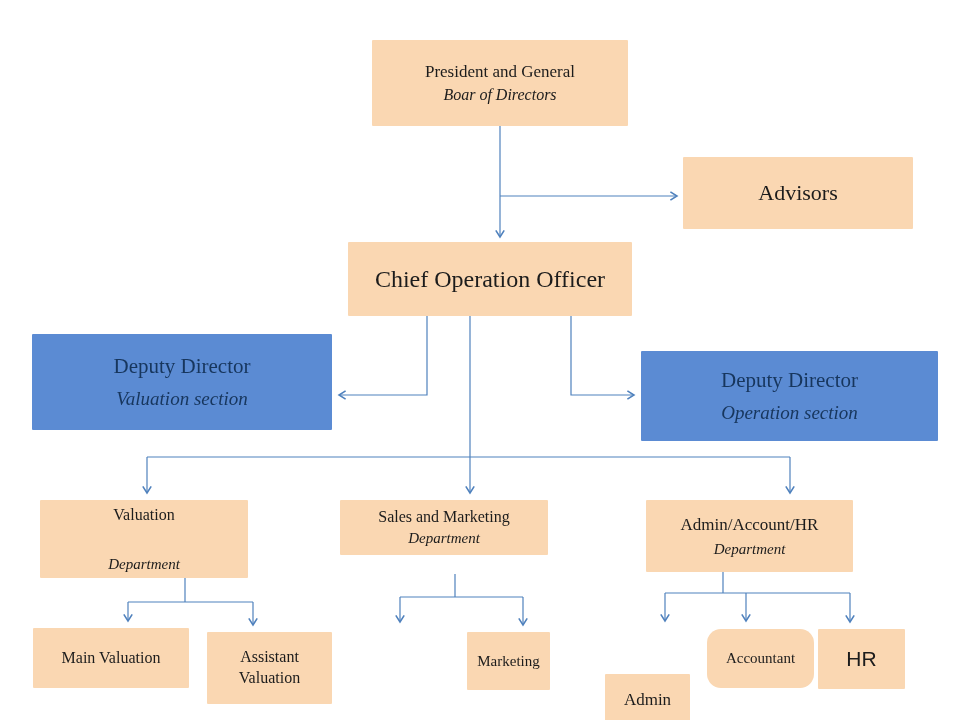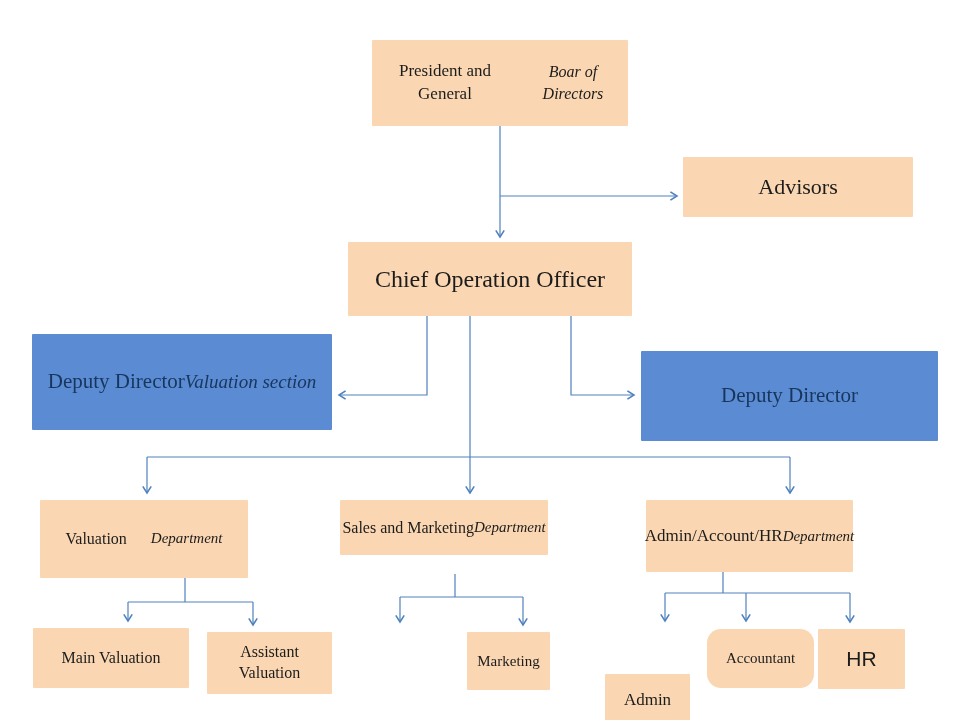--- a/index.html
+++ b/index.html
@@ -2,42 +2,42 @@
 <html><head>
 <meta charset="utf-8">
 <style>
   html,body{margin:0;padding:0;background:#fff;}
   #canvas{
     position:relative;width:960px;height:720px;background:#ffffff;overflow:hidden;
     font-family:"Liberation Serif","DejaVu Serif",serif;color:#1c1c1c;
   }
   #connectors{position:absolute;left:0;top:0;width:960px;height:720px;pointer-events:none;}
   .box{
-    position:absolute;display:flex;flex-direction:row;align-items:center;justify-content:center;
+    position:absolute;display:flex;flex-direction:column;align-items:center;justify-content:center;
     text-align:center;background:#FAD7B2;border-radius:1px;line-height:1.35;
   }
   .box.blue{background:#5B8BD3;color:#17365D;}
   .l2{font-style:italic;}
   
   .n-president{left:372px;top:40px;width:256px;height:86px;font-size:17px;}
   .n-president .l2{font-size:16px;}
-  .n-advisors{left:683px;top:157px;width:230px;height:60px;font-size:22px;}
+  .n-advisors{left:683px;top:157px;width:230px;height:72px;font-size:22px;}
   .n-coo{left:348px;top:242px;width:284px;height:74px;font-size:24px;}
   .n-dep-val{left:32px;top:334px;width:300px;height:96px;font-size:21px;line-height:1.6;}
   .n-dep-val .l2{font-size:19px;}
   .n-dep-op{left:641px;top:351px;width:297px;height:90px;font-size:21px;line-height:1.6;}
   .n-dep-op .l2{font-size:19px;}
   .n-dept-val{left:40px;top:500px;width:208px;height:78px;font-size:16px;line-height:1.7;gap:24px;}
   .n-dept-val .l2{font-size:15px;}
   .n-dept-sales{left:340px;top:500px;width:208px;height:55px;font-size:16px;line-height:1.45;}
   .n-dept-sales .l2{font-size:15px;}
   .n-dept-admin{left:646px;top:500px;width:207px;height:72px;font-size:17px;line-height:1.5;}
   .n-dept-admin .l2{font-size:15px;}
   .n-mainval{left:33px;top:628px;width:156px;height:60px;font-size:16px;}
-  .n-asstval{left:207px;top:632px;width:125px;height:62px;font-size:16px;padding:0 2px;box-sizing:border-box;line-height:1.3;}
+  .n-asstval{left:207px;top:632px;width:125px;height:72px;font-size:16px;padding:0 2px;box-sizing:border-box;line-height:1.3;}
   .n-sales{left:365px;top:629px;width:82px;height:60px;font-size:17px;}
   .n-marketing{left:467px;top:632px;width:83px;height:58px;font-size:15px;}
   .n-admin{left:605px;top:628px;width:85px;height:52px;font-size:17px;margin-top:46px;}
   .n-accountant{left:707px;top:629px;width:107px;height:59px;font-size:15px;border-radius:14px;}
   .n-hr{left:818px;top:629px;width:87px;height:60px;font-size:21px;font-family:"Liberation Sans","DejaVu Sans",sans-serif;}
 </style>
 </head>
 <body>
 
 <div id="canvas">
@@ -95,20 +95,21 @@
     <span>Chief Operation Officer</span>
   </div>
 
   <div class="box blue n-dep-val">
     <span class="l1">Deputy Director</span>
     <span class="l2">Valuation section</span>
   </div>
 
   <div class="box blue n-dep-op">
     <span class="l1">Deputy Director</span>
+    <span class="l2">Operation section</span>
   </div>
 
   <div class="box n-dept-val">
     <span class="l1">Valuation</span>
     <span class="l2">Department</span>
   </div>
 
   <div class="box n-dept-sales">
     <span class="l1">Sales and Marketing</span>
     <span class="l2">Department</span>

